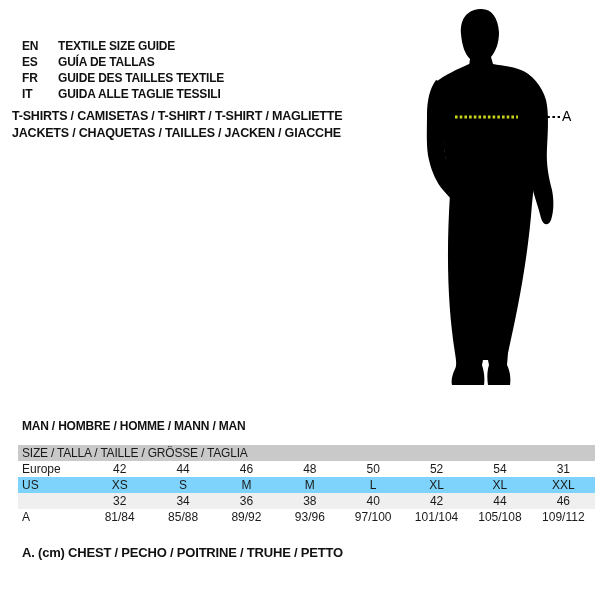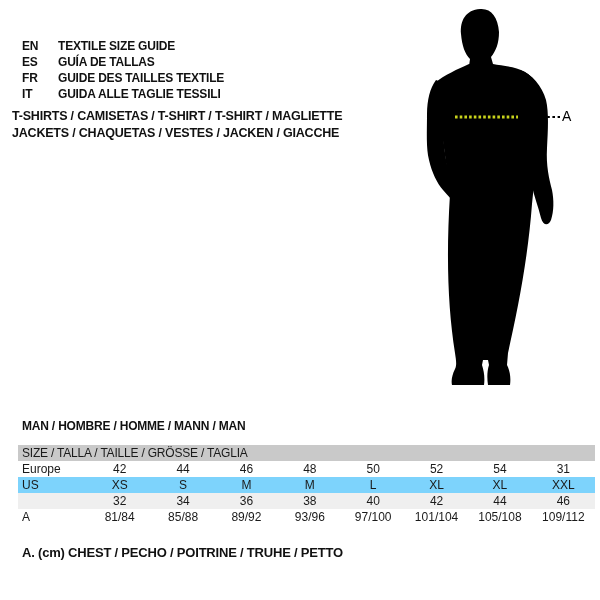--- a/index.html
+++ b/index.html
@@ -45,21 +45,21 @@
       <span class="lbl">GUIDE DES TAILLES TEXTILE</span>
     </div>
     <div class="lang-row">
       <span class="code">IT</span>
       <span class="lbl">GUIDA ALLE TAGLIE TESSILI</span>
     </div>
   </div>
 
   <div class="garments">
     <div>T-SHIRTS / CAMISETAS / T-SHIRT / T-SHIRT / MAGLIETTE</div>
-    <div>JACKETS / CHAQUETAS / VESTES / JACKEN / GIACCHE</div>
+    <div>JACKETS / CHAQUETAS / TAILLES / JACKEN / GIACCHE</div>
   </div>
 
   <svg class="figure-svg" viewBox="0 0 160 380" aria-hidden="true">
     <g fill="#000000">
 
       <path d="M60,1 C46,2 40,12 41,26 C42,38 45,46 50,51 L49,58 C58,62 66,62 73,56 L71,49 C76,43 79,35 79,24 C78,9 71,0 60,1 Z"></path>
 
       <path d="M49,56
                C38,61 24,67 15,75
                C20,112 26,152 30,186

